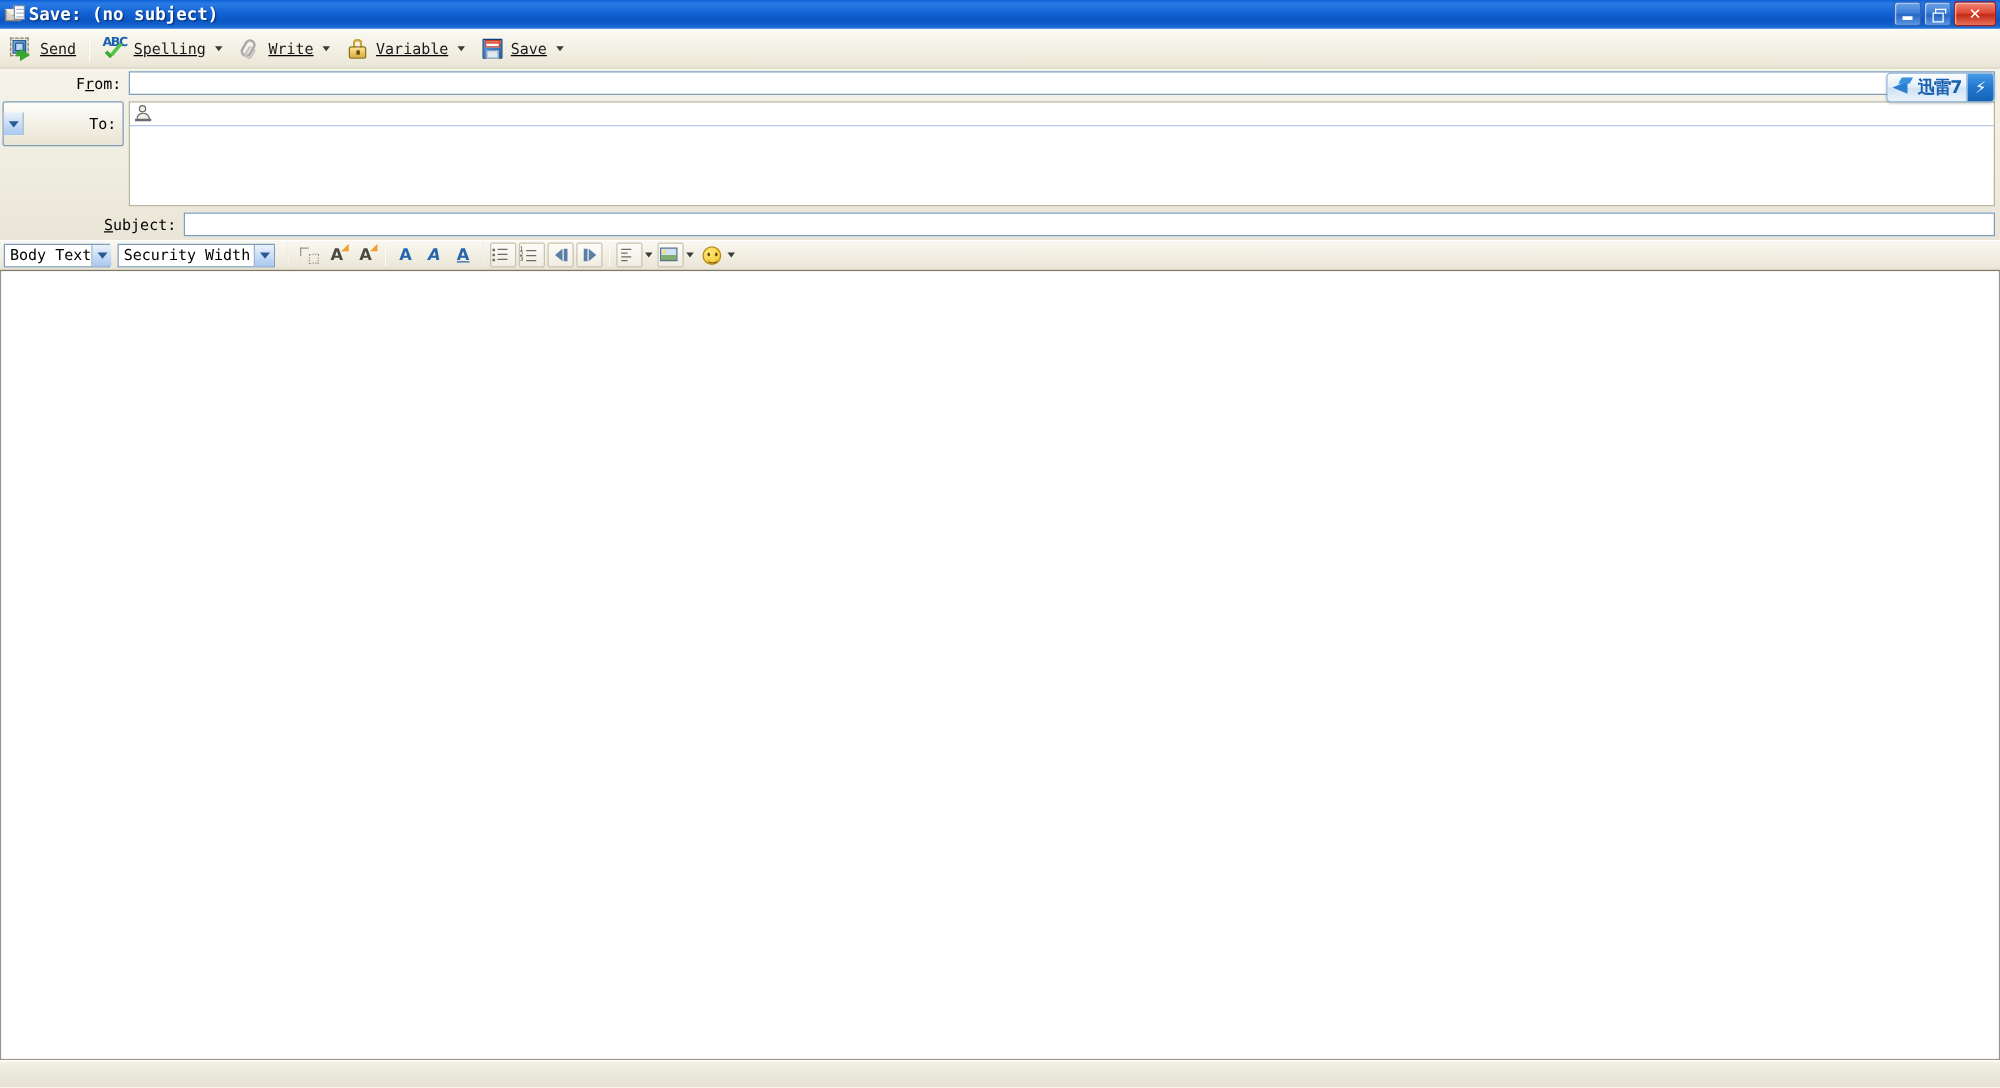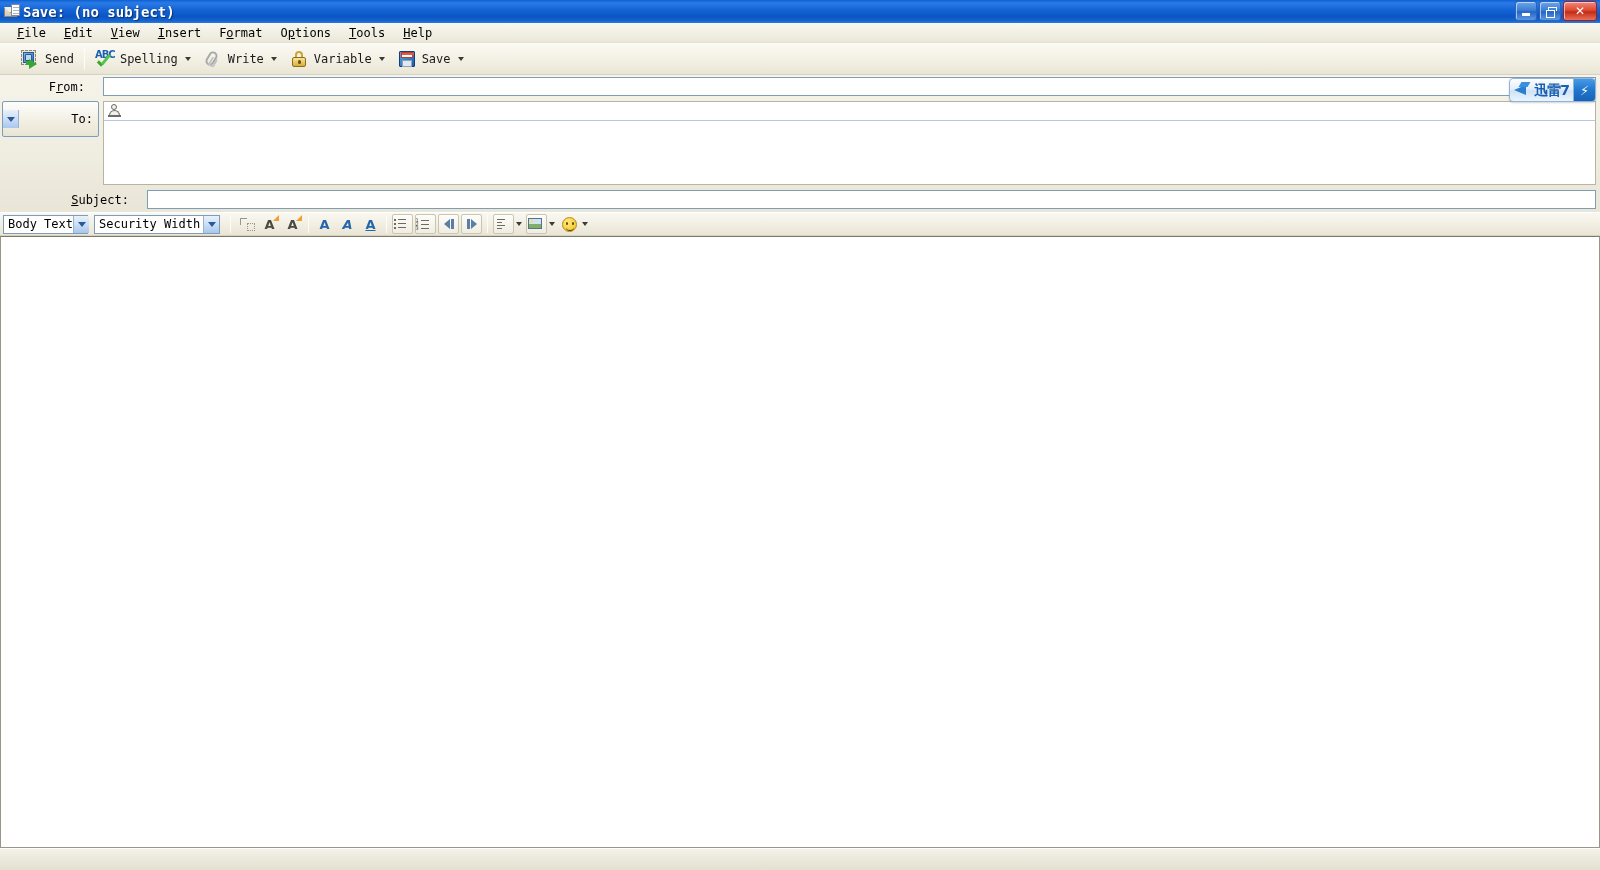--- a/index.html
+++ b/index.html
@@ -74,22 +74,23 @@
     white-space: nowrap;
     cursor: default;
   }
   .menu-item u { text-decoration: underline; }
 
   
   .toolbar {
     height: 32px; flex: 0 0 32px;
     background: linear-gradient(to bottom,#fbfaf4 0%, #f4f2e6 45%, #eeebdd 80%, #e8e5d5 100%);
     display: flex; align-items: center;
-    padding-left: 15px;
+    padding-left: 2px;
     border-bottom: 1px solid #d6d2bf;
+    text-decoration: underline;
   }
   .tb-btn {
     display: flex; align-items: center; height: 26px;
     padding: 0 4px; border: 1px solid transparent; border-radius: 2px;
     cursor: default;
   }
   .tb-label { font-size: 12px; color: #1a1a1a; margin-left: 5px; white-space: nowrap; }
   .tb-arrow {
     margin-left: 7px; margin-right: 2px;
     width: 0; height: 0;
@@ -105,21 +106,21 @@
   .headers {
     background: linear-gradient(to bottom,#f6f4ea 0%, #efece0 60%, #e9e6d8 100%);
     padding: 2px 0 0 0;
     flex: 0 0 auto;
     position: relative;
   }
   .hrow { display: flex; align-items: flex-start; }
   .hlabelcell {
     width: 103px; flex: 0 0 103px;
     text-align: right; font-size: 12px; color: #000;
-    padding-right: 18px; padding-top: 3px;
+    padding-right: 6px; padding-top: 3px;
     white-space: nowrap;
   }
   .hfield {
     flex: 1 1 auto;
     border: 1px solid #7e9db9;
     background: #fff;
     height: 19px;
     margin-right: 4px;
   }
   .hfield.tall { height: 84px; border: 1px solid #b9b49e; position: relative; background:#fff;}
@@ -317,30 +318,20 @@
         </div>
       <div class="tbtn">
           <div class="restore-glyph"></div>
         </div>
       <div class="tbtn close">
           <span class="glyph">✕</span>
         </div>
     </div>
   </div>
 
-  <div class="menubar">
-    <div class="menu-item"><u>F</u><span>ile</span></div>
-    <div class="menu-item"><u>E</u>dit</div>
-    <div class="menu-item"><u>V</u>iew</div>
-    <div class="menu-item"><u>I</u>nsert</div>
-    <div class="menu-item">F<u>o</u>rmat</div>
-    <div class="menu-item">O<u>p</u>tions</div>
-    <div class="menu-item"><u>T</u>ools</div>
-    <div class="menu-item"><u>H</u>elp</div>
-  </div>
 
   <div class="toolbar">
     <div class="tb-btn">
       <div class="ic">
         <div class="send-stamp"></div>
           <div class="send-inner"></div>
           <div class="send-inner2"></div>
         <div class="send-arrow-t"></div>
           <div class="send-arrow"></div>
       </div>

